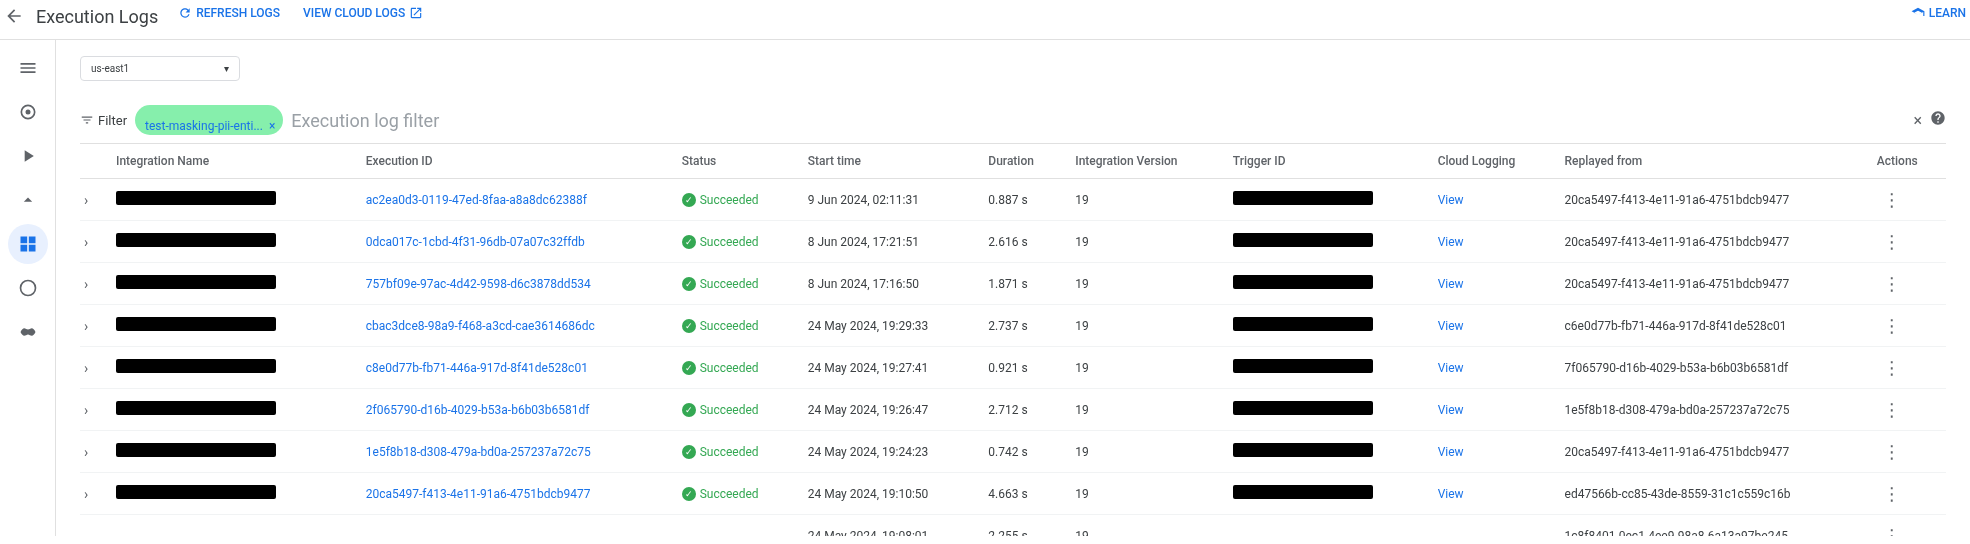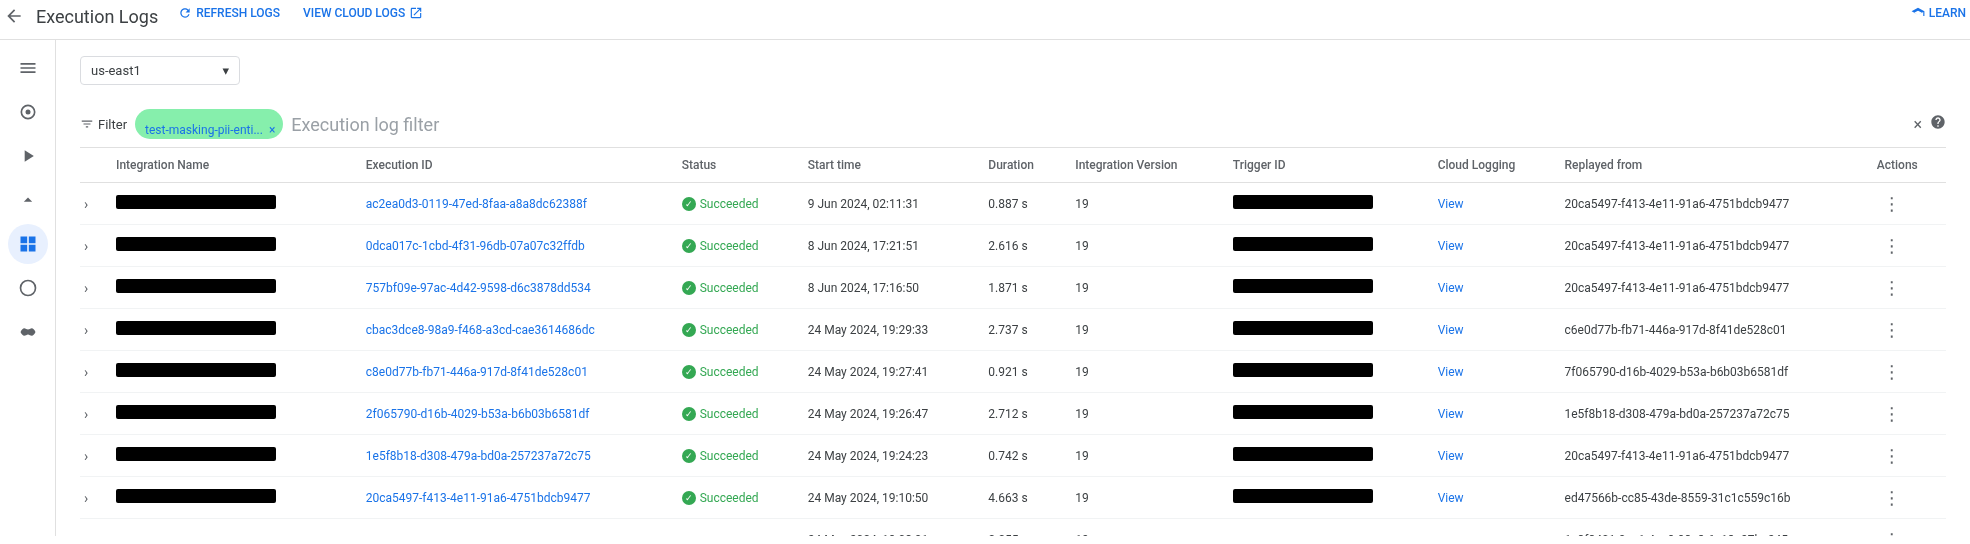--- a/index.html
+++ b/index.html
@@ -107,21 +107,21 @@
       margin-bottom: 4px;
     }
     .region-select {
       display: flex;
       align-items: center;
       border: 1px solid #dadce0;
       border-radius: 4px;
       padding: 6px 10px;
       width: 160px;
       cursor: pointer;
-      font-size: 13px;
+      font-size: 10px;
       color: #3c4043;
       background: #fff;
       justify-content: space-between;
     }
 
     
     .filter-bar {
       display: flex;
       align-items: center;
       gap: 8px;

